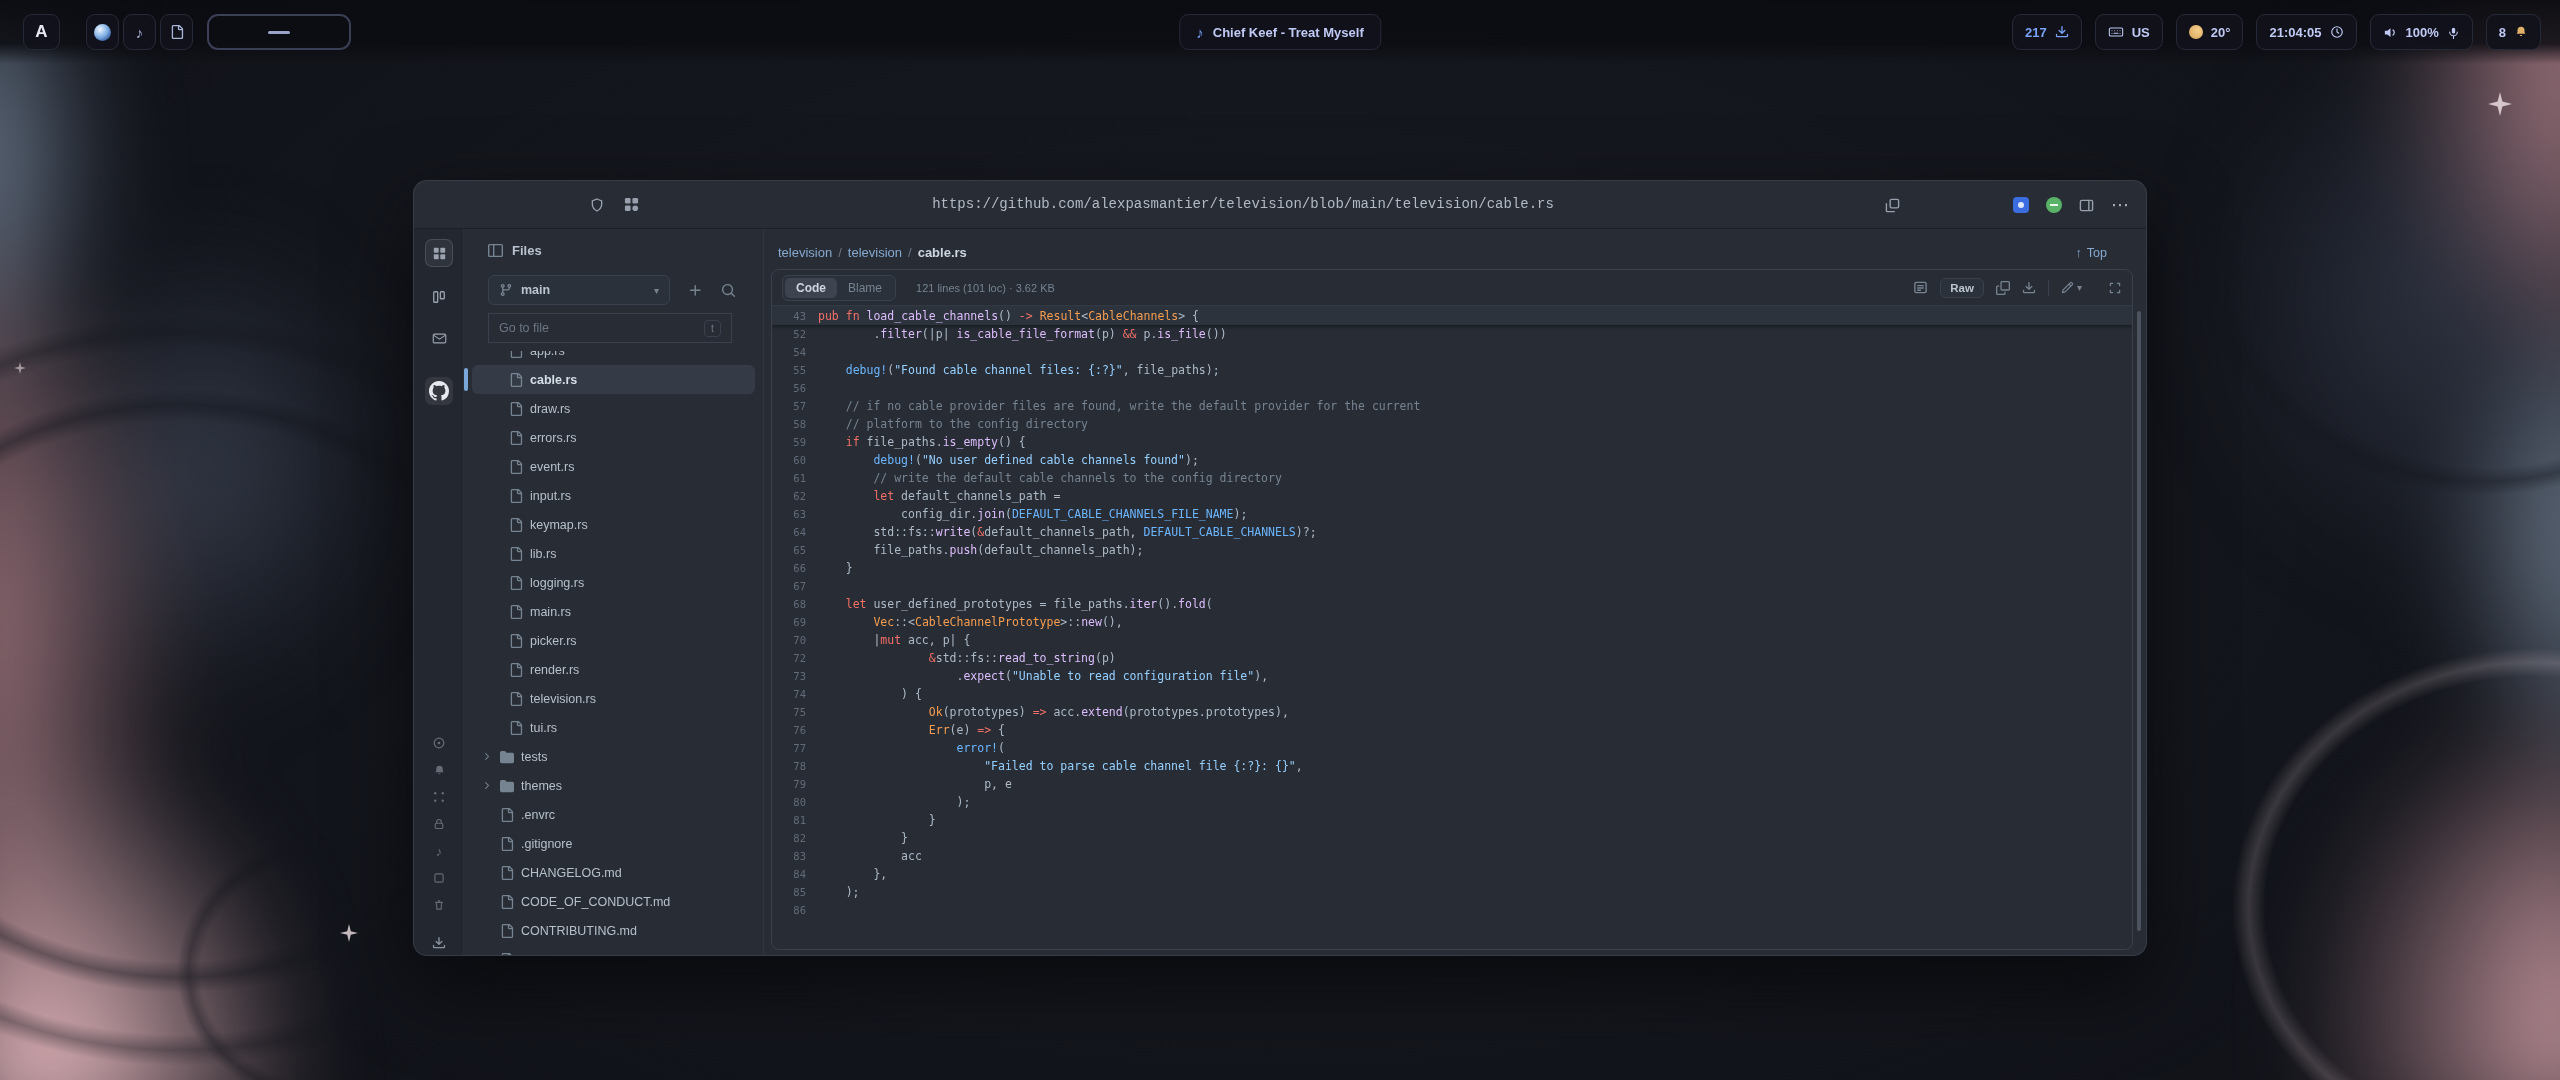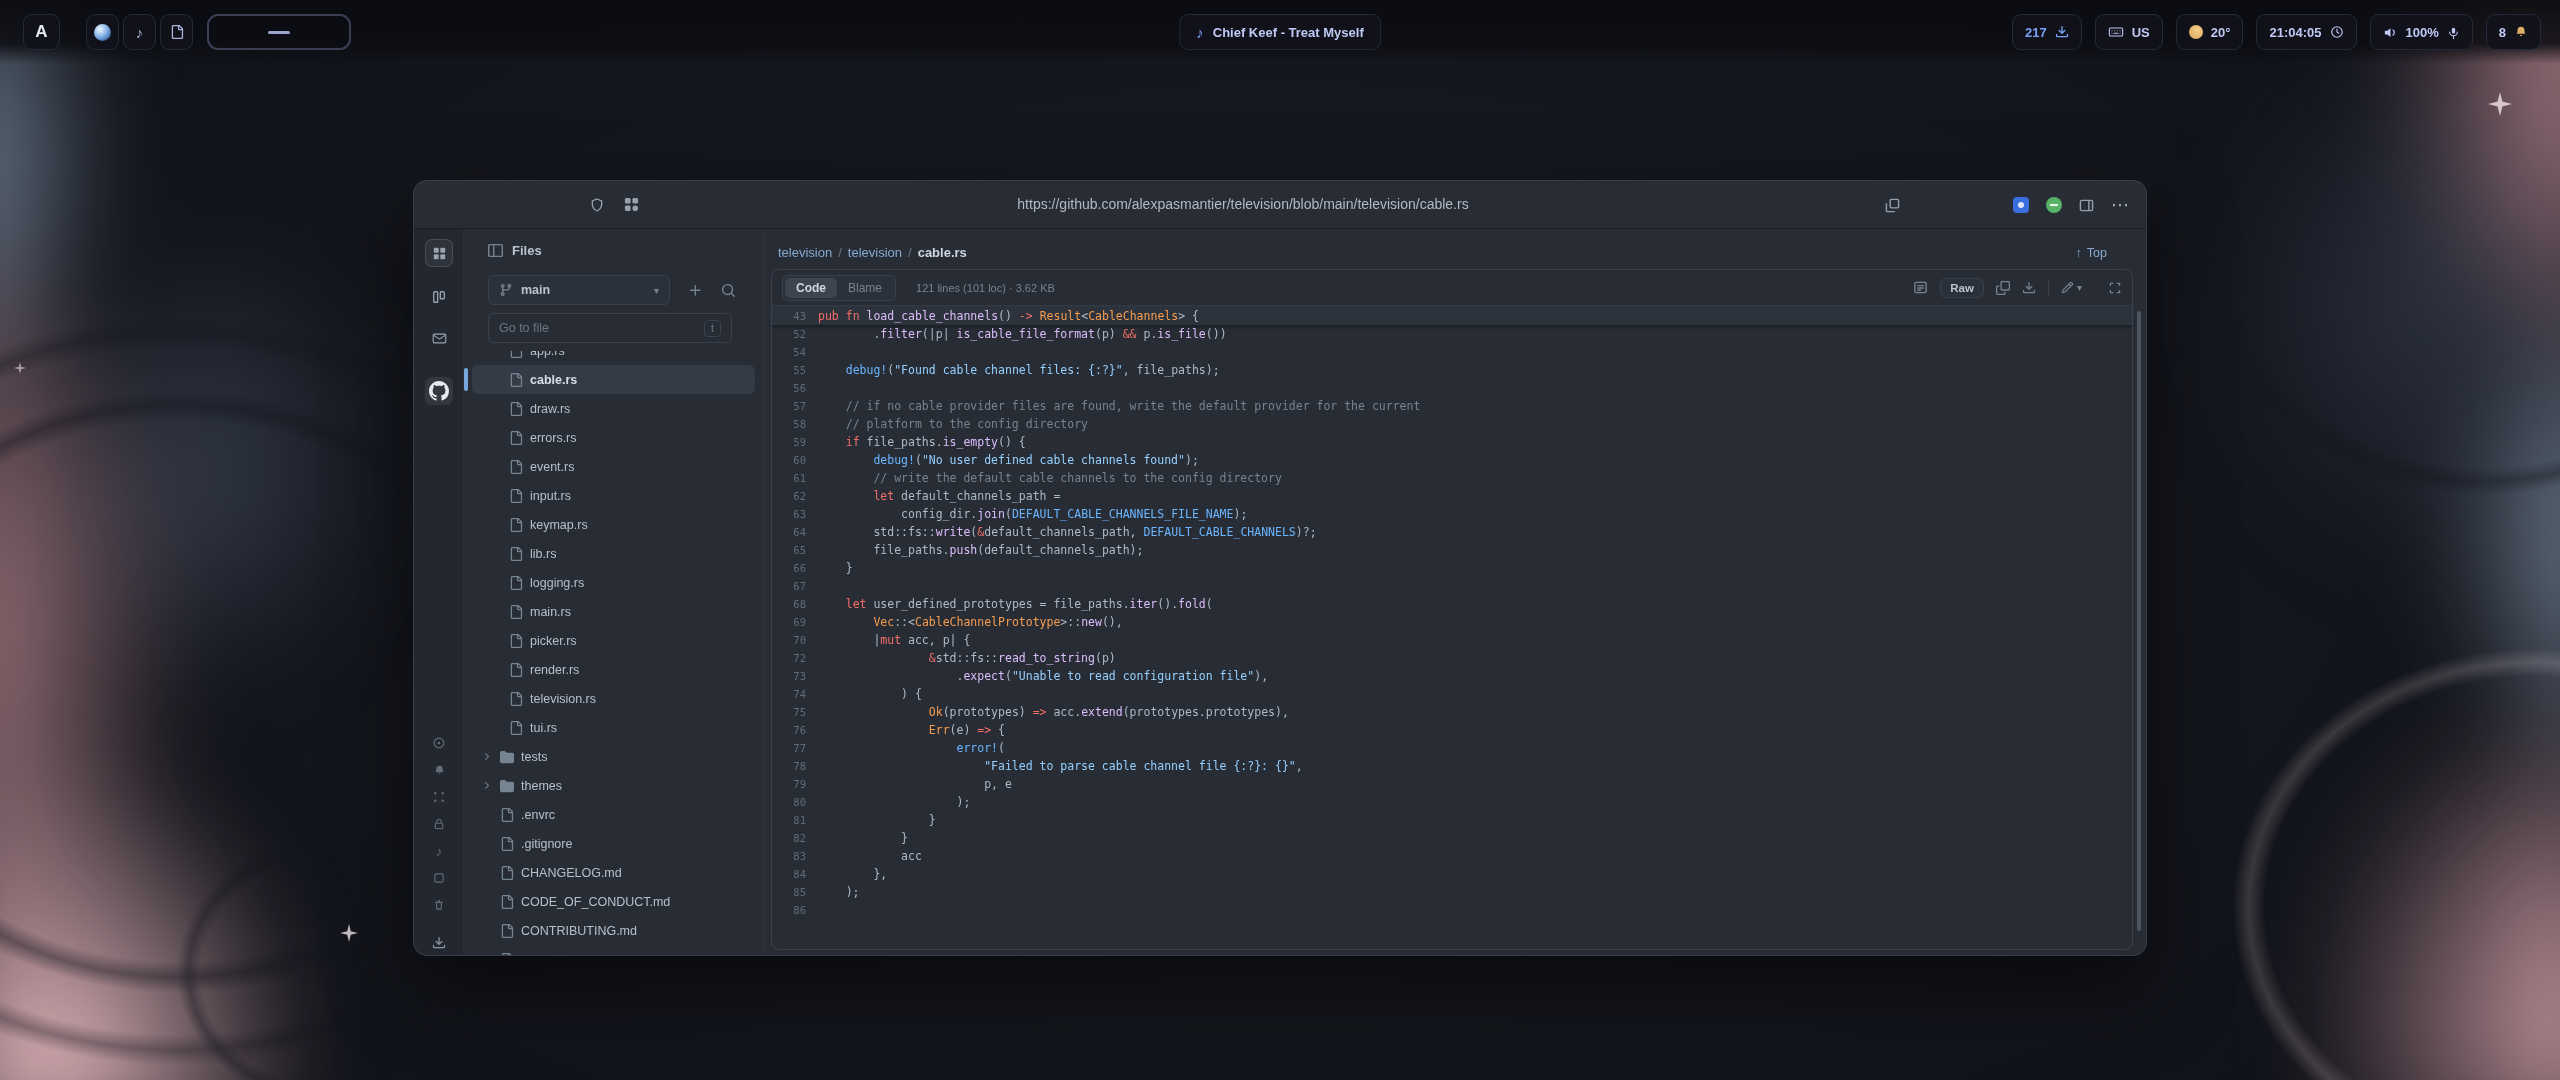--- a/index.html
+++ b/index.html
@@ -58,21 +58,21 @@
   .mic-ic{display:flex;align-items:center}
 
   
   .window{position:absolute;left:413px;top:180px;width:1734px;height:776px;background:#272c35;
     border:1px solid rgba(140,150,170,.16);border-radius:14px;overflow:hidden;
     box-shadow:0 30px 80px rgba(0,0,0,.55)}
   .w-toolbar{position:absolute;top:0;left:0;right:0;height:48px;border-bottom:1px solid rgba(0,0,0,.25)}
   .tb-ic{position:absolute;top:16px;color:#97a0ac;display:flex}
   .tb-shield{left:175px}.tb-ext{left:210px}
   .url{position:absolute;top:15px;left:calc(50% - 37px);transform:translateX(-50%);
-    font-family:Liberation Sans, sans-serif;font-size:14px;color:#b3bac4;white-space:nowrap}
+    font-family:Liberation Mono, monospace;font-size:14px;color:#b3bac4;white-space:nowrap}
   .tb-right{position:absolute;right:16px;top:0;height:48px;display:flex;align-items:center;gap:17px}
   .ext-blue{width:16px;height:16px;border-radius:4px;background:#3b6ce0;position:relative}
   .ext-blue::after{content:"";position:absolute;inset:5px;border-radius:50%;background:#dfe8fb}
   .ext-green{width:16px;height:16px;border-radius:50%;background:#58b368;position:relative}
   .ext-green::after{content:"";position:absolute;left:4px;right:4px;top:7px;height:2px;background:#eaf6ec}
   .more-dots{color:#aab2bd;font-size:18px;letter-spacing:1px;line-height:1}
   .gap-l{margin-left:96px}
   .w-body{position:absolute;top:48px;left:0;right:0;bottom:0}
 
   
@@ -89,21 +89,21 @@
   .files-panel{position:absolute;left:50px;top:0;bottom:0;width:300px;border-right:1px solid rgba(255,255,255,.05)}
   .fp-header{position:absolute;top:14px;left:24px;display:flex;align-items:center;gap:9px;color:#768390}
   .fp-title{font-size:13px;font-weight:700;color:#bac4cf}
   .branch-row{position:absolute;top:46px;left:24px;right:16px;height:30px;display:flex;align-items:center}
   .branch-btn{width:182px;height:30px;background:#2b313b;border:1px solid #3a414d;border-radius:6px;
     display:flex;align-items:center;gap:8px;padding:0 10px;color:#768390}
   .branch-name{font-size:12.5px;font-weight:700;color:#bac4cf;flex:1;text-align:left}
   .caret{font-size:10px;color:#768390}
   .mini-ic{color:#768390;display:flex;margin-left:18px}
   .goto{position:absolute;top:84px;left:24px;width:244px;height:30px;border:1px solid #3a414d;
-    border-radius:6px;display:flex;align-items:center;padding:0 10px;background:transparent}
+    border-radius:0;display:flex;align-items:center;padding:0 10px;background:transparent}
   .goto input{flex:1;background:transparent;border:none;outline:none;color:#b6c0cb;font-size:12.5px;
     font-family:inherit}
   .goto input::placeholder{color:#6c7683}
   .key-badge{width:17px;height:17px;border:1px solid #3a414d;border-radius:4px;font-size:10.5px;
     color:#6c7683;display:flex;align-items:center;justify-content:center}
   .tree{position:absolute;top:122px;left:0;right:0;bottom:0;overflow:hidden;padding:0 8px}
   .tree-row{position:relative;height:29px;display:flex;align-items:center;gap:7px;border-radius:6px;
     padding-left:8px;color:#768390}
   .tree-row.child{padding-left:17px}
   .tree-row.clip-top{margin-top:-15px}

